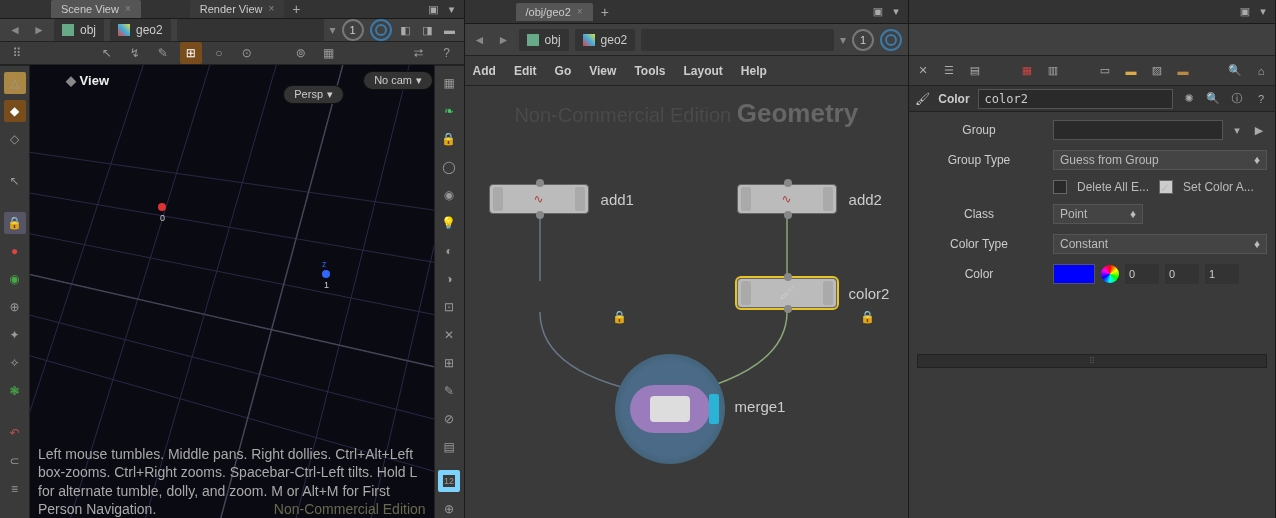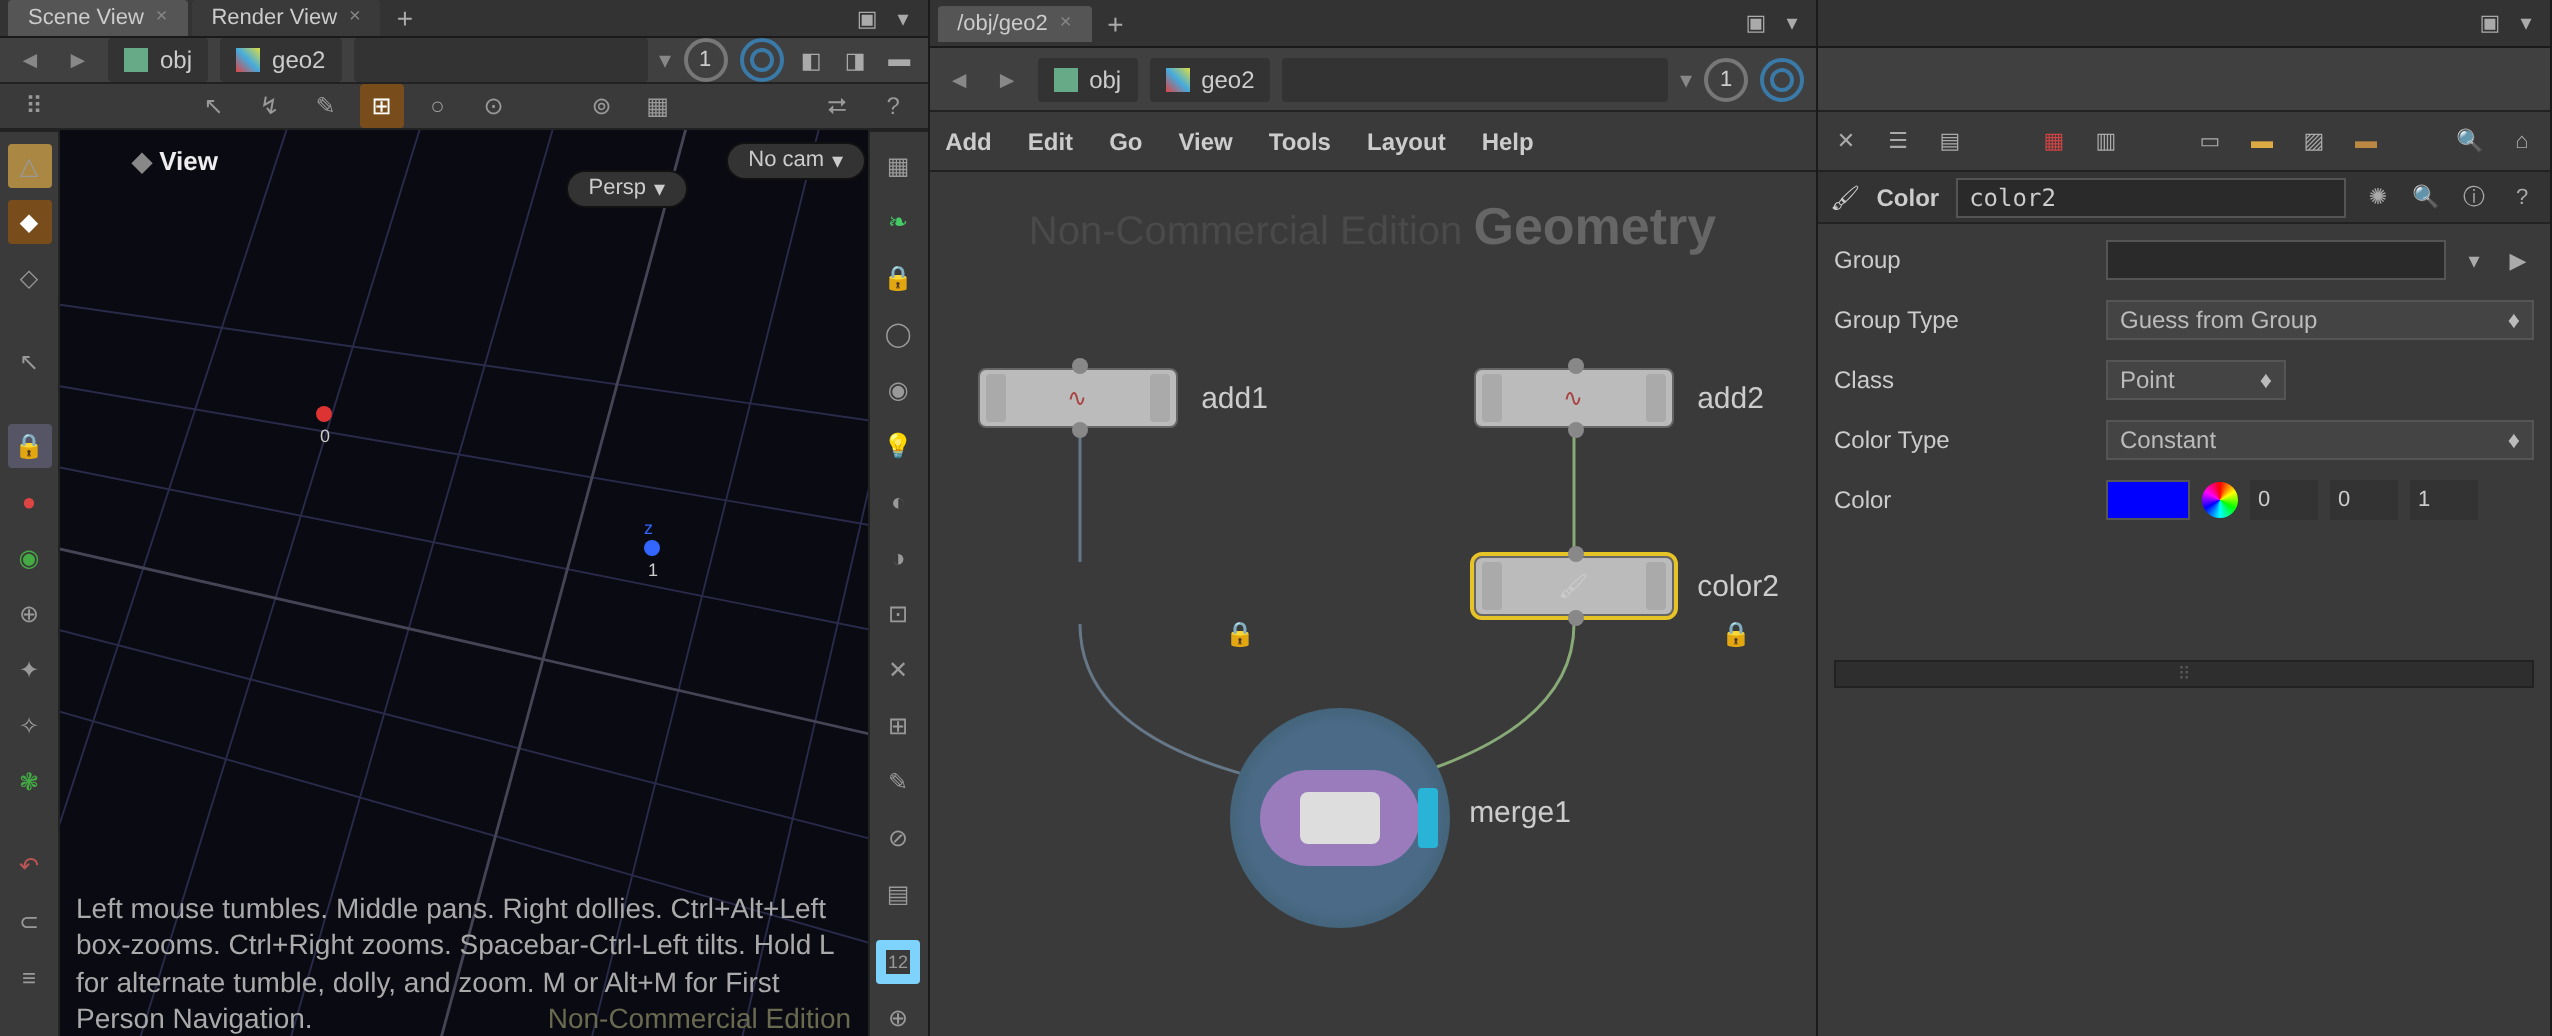--- a/index.html
+++ b/index.html
@@ -33,20 +33,21 @@
     padding: 0 4px;
   }
   .tab {
     background: #3a3a3a;
     padding: 3px 10px;
     font-size: 11px;
     border-radius: 2px 2px 0 0;
     display: flex;
     align-items: flex-start;
     gap: 6px;
+    margin-left: 47px;
   }
   .tab.active { background: #555; }
   .tab-close { color: #888; font-size: 10px; }
   .tab-add { color: #aaa; padding: 0 6px; font-size: 14px; }
   .spacer { flex: 1; }
   .lil-icon { width: 16px; height: 16px; display: inline-flex; justify-content: center; align-items: center; color:#aaa; font-size: 11px;}
 
   
   .pathbar {
     display: flex;
@@ -165,21 +166,21 @@
   .ctx-circle .inner .chip{width:40px;height:26px;background:#ddd;border-radius:4px;}
   .ctx-circle .tab-r{position:absolute;right:6px;top:40px;width:10px;height:30px;background:#29b3d6;border-radius:2px;}
 
   
   .param-header{
     height:26px;background:#333;display:flex;align-items:center;padding:0 6px;gap:8px;border-bottom:1px solid #222;
   }
   .param-header input{flex:1;background:#2a2a2a;border:1px solid #555;color:#ccc;padding:2px 6px;font-size:12px;font-family:monospace;}
   .param-body{flex:1;background:#3a3a3a;padding:8px;display:flex;flex-direction:column;gap:10px;font-size:12px;color:#bbb;}
   .param-row{display:flex;align-items:center;gap:6px;}
-  .param-row .lbl{width:130px;text-align:left;padding-right:6px;color:#ccc;}
+  .param-row .lbl{width:130px;text-align:center;padding-right:6px;color:#ccc;}
   .param-row .field{background:#2a2a2a;border:1px solid #555;height:20px;flex:1;padding:0 6px;display:flex;align-items:center;}
   .param-row .drop{background:#444;border:1px solid #555;height:20px;flex:1;padding:0 6px;display:flex;align-items:center;justify-content:space-between;}
   .param-row .chk{width:14px;height:14px;border:1px solid #666;background:#2a2a2a;}
   .param-row .colorbox{width:42px;height:20px;border:1px solid #555;}
   .param-row .numf{background:#333;border:none;color:#ccc;width:34px;height:20px;text-align:left;padding:0 4px;font-size:11px;}
   .top-iconrow{height:30px;background:#3a3a3a;display:flex;align-items:center;padding:0 6px;gap:10px;border-bottom:1px solid #222;justify-content:flex-end;}
   .scrollbar-dummy{height:14px;background:#2e2e2e;border:1px solid #222;display:flex;align-items:center;justify-content:center;color:#555;font-size:9px;margin-top:60px;}
 </style>
 </head>
 <body>
@@ -449,20 +450,26 @@
       <div class="lil-icon">▾</div>
       <div class="lil-icon">▶</div>
     </div>
     <div class="param-row">
       <div class="lbl">Group Type</div>
       <div class="drop">
           <span>Guess from Group</span>
           <span>♦</span>
         </div>
     </div>
+    <div class="param-row" style="padding-left:136px;gap:10px">
+      <div class="chk"></div>
+      <span>Delete All E...</span>
+      <div class="chk" style="background:#ccc">✓</div>
+      <span>Set Color A...</span>
+    </div>
     <div class="param-row">
       <div class="lbl">Class</div>
       <div class="drop" style="flex:0 0 90px">
           <span>Point</span>
           <span>♦</span>
         </div>
     </div>
     <div class="param-row">
       <div class="lbl">Color Type</div>
       <div class="drop">

